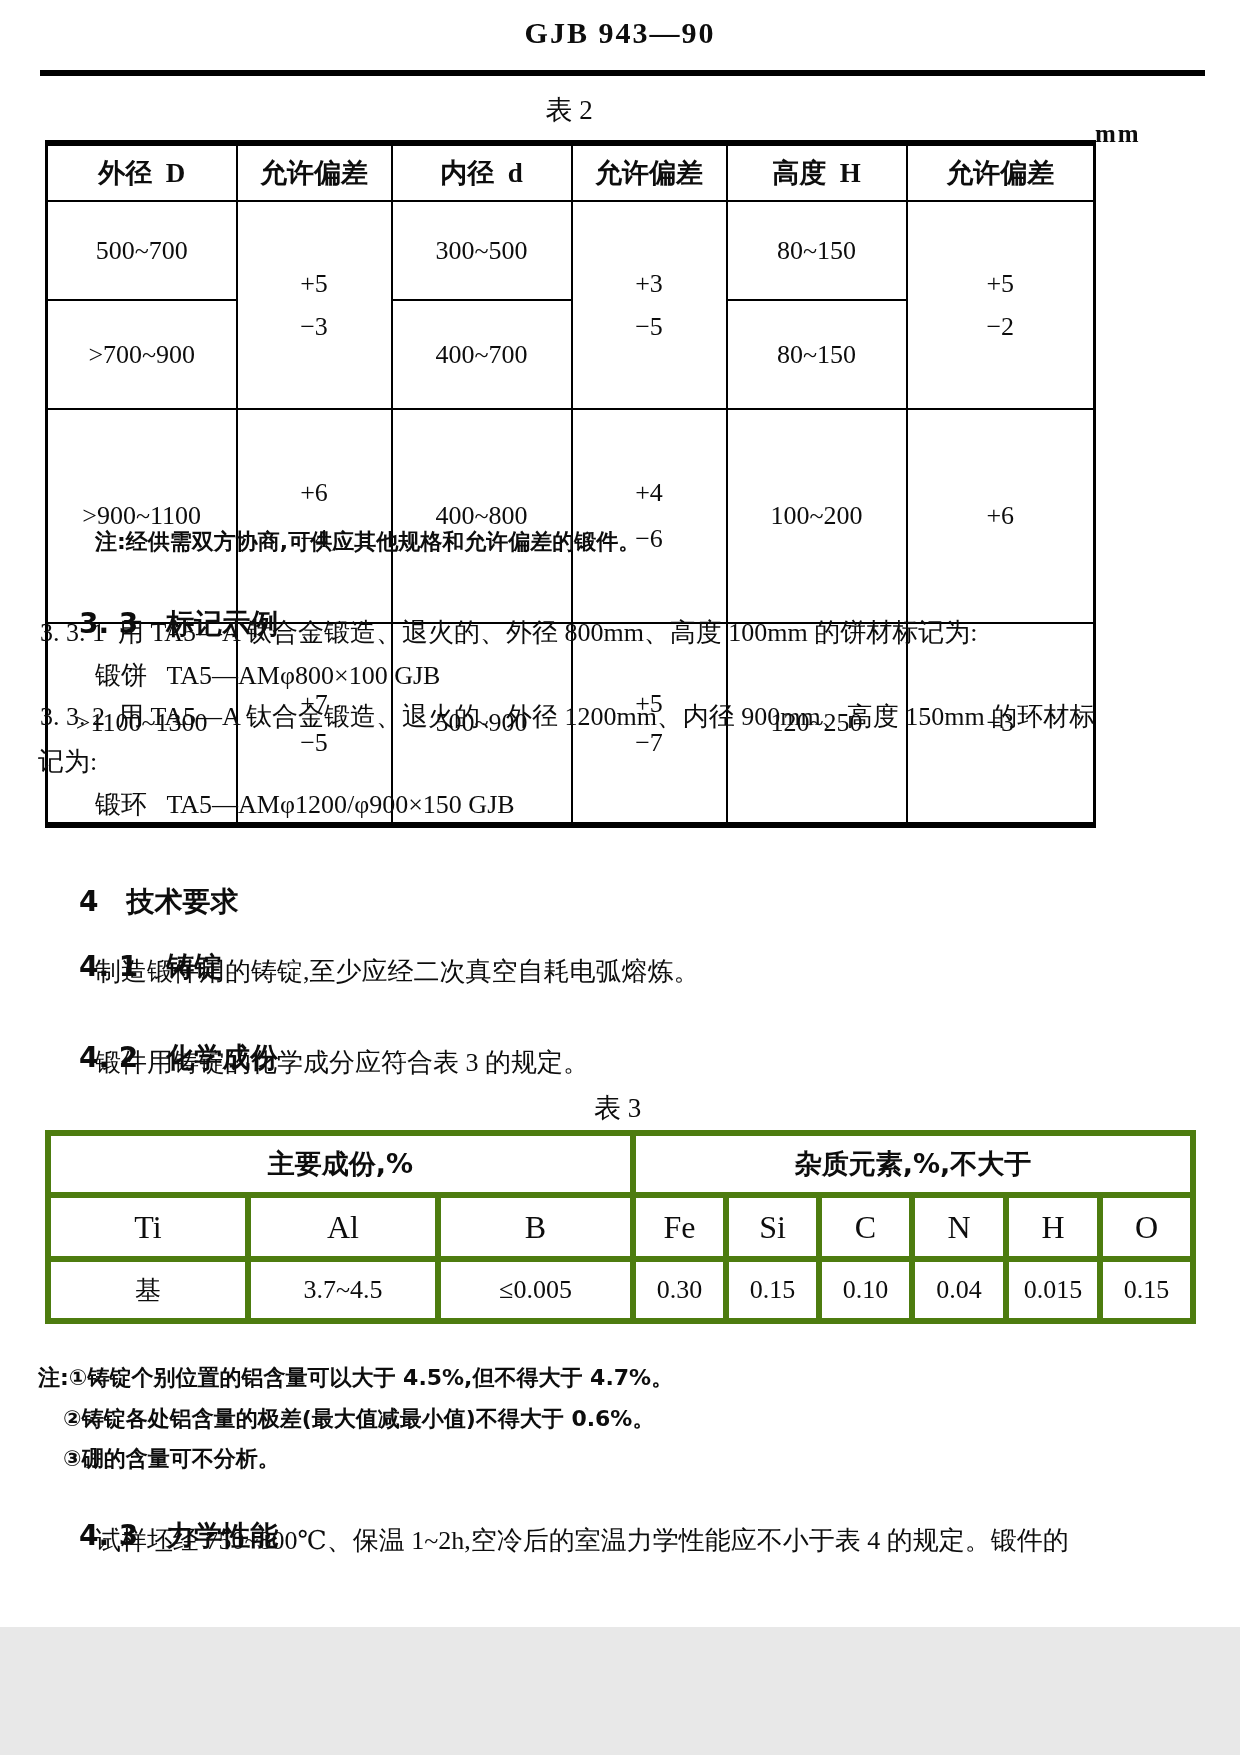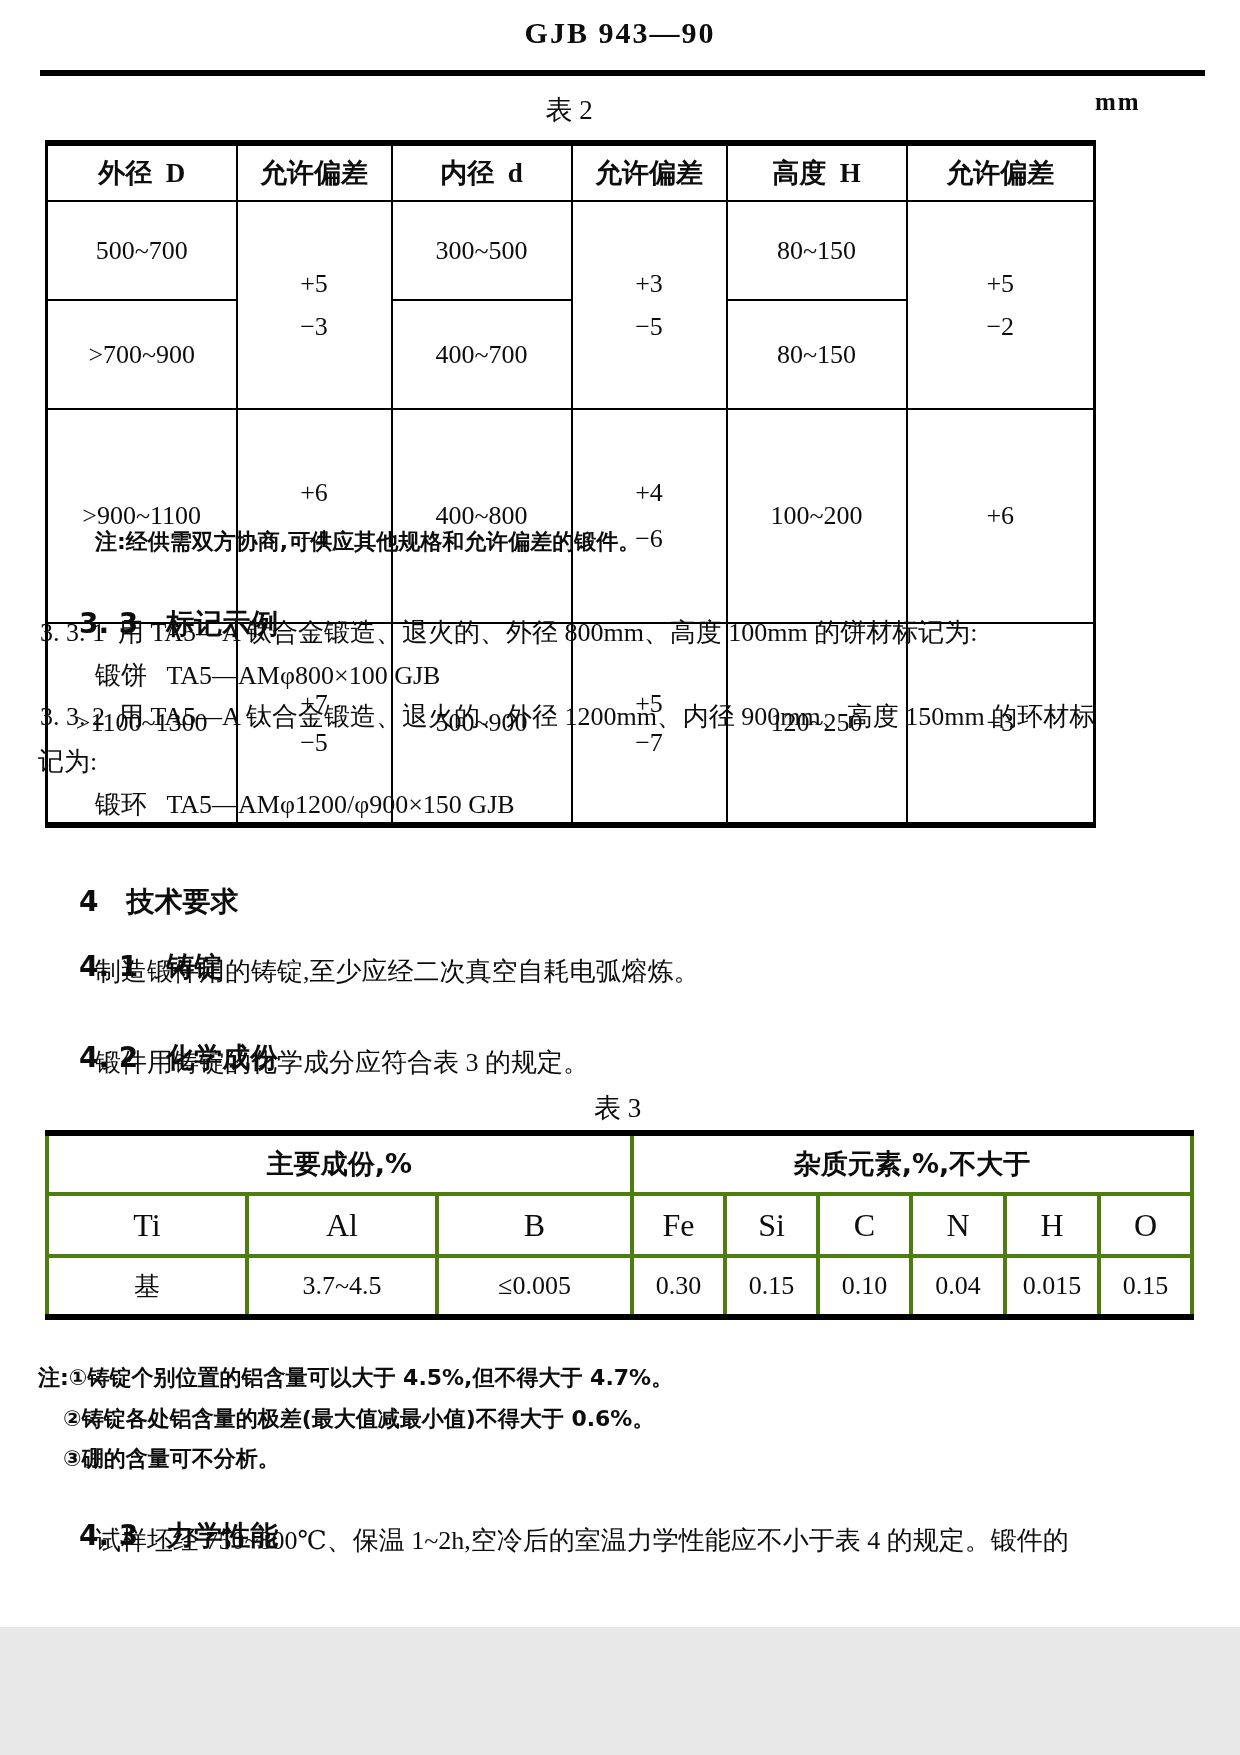--- a/index.html
+++ b/index.html
@@ -33,35 +33,35 @@
   .tr-r1 { height:42px; }
   .tr-r2 { height:46px; }
   .tr-r3 { height:96px; }
   .tr-r4 { height:82px; }
   .stack { display:flex; flex-direction:column; justify-content:space-around; align-items:center; }
   .stack12 { height:86px; }
   .stack3 { height:92px; }
   .stack4 { height:78px; }
 
   .t3 { width:1145px; border:3px solid #000; border-top:6px solid #000; border-bottom:6px solid #000; }
-  .t3 th, .t3 td { border:4px solid #4d7c0f; text-align:center; vertical-align:middle; padding:0; white-space:pre; }
+  .t3 th, .t3 td { border:6px solid #4d7c0f; text-align:center; vertical-align:middle; padding:0; white-space:pre; }
   .t3 .group th { font-family:"DejaVu Sans","Liberation Sans",sans-serif; font-weight:bold; font-size:27px; height:56px; }
   .t3 .cols td { font-size:32px; height:58px; }
   .t3 .vals td { font-size:26px; height:56px; }
 </style>
 </head>
 <body>
 
 <div class="page">
 
   <div class="abs doc-title">GJB 943—90</div>
   <div class="rule"></div>
 
   <div class="abs caption" style="left:45px; top:92px; width:1048px;">表 2</div>
-  <div class="abs unit" style="left:1095px; top:88px;">mm</div>
+  <div class="abs unit" style="left:1095px; top:120px;">mm</div>
 
   <table class="t2 abs" style="left:45px; top:140px;">
     <colgroup>
       <col style="width:190px"><col style="width:155px"><col style="width:180px">
       <col style="width:155px"><col style="width:180px"><col style="width:188px">
     </colgroup>
     <tbody><tr class="tr-head">
       <th>外径  D</th>
       <th>允许偏差</th>
       <th>内径  d</th>

